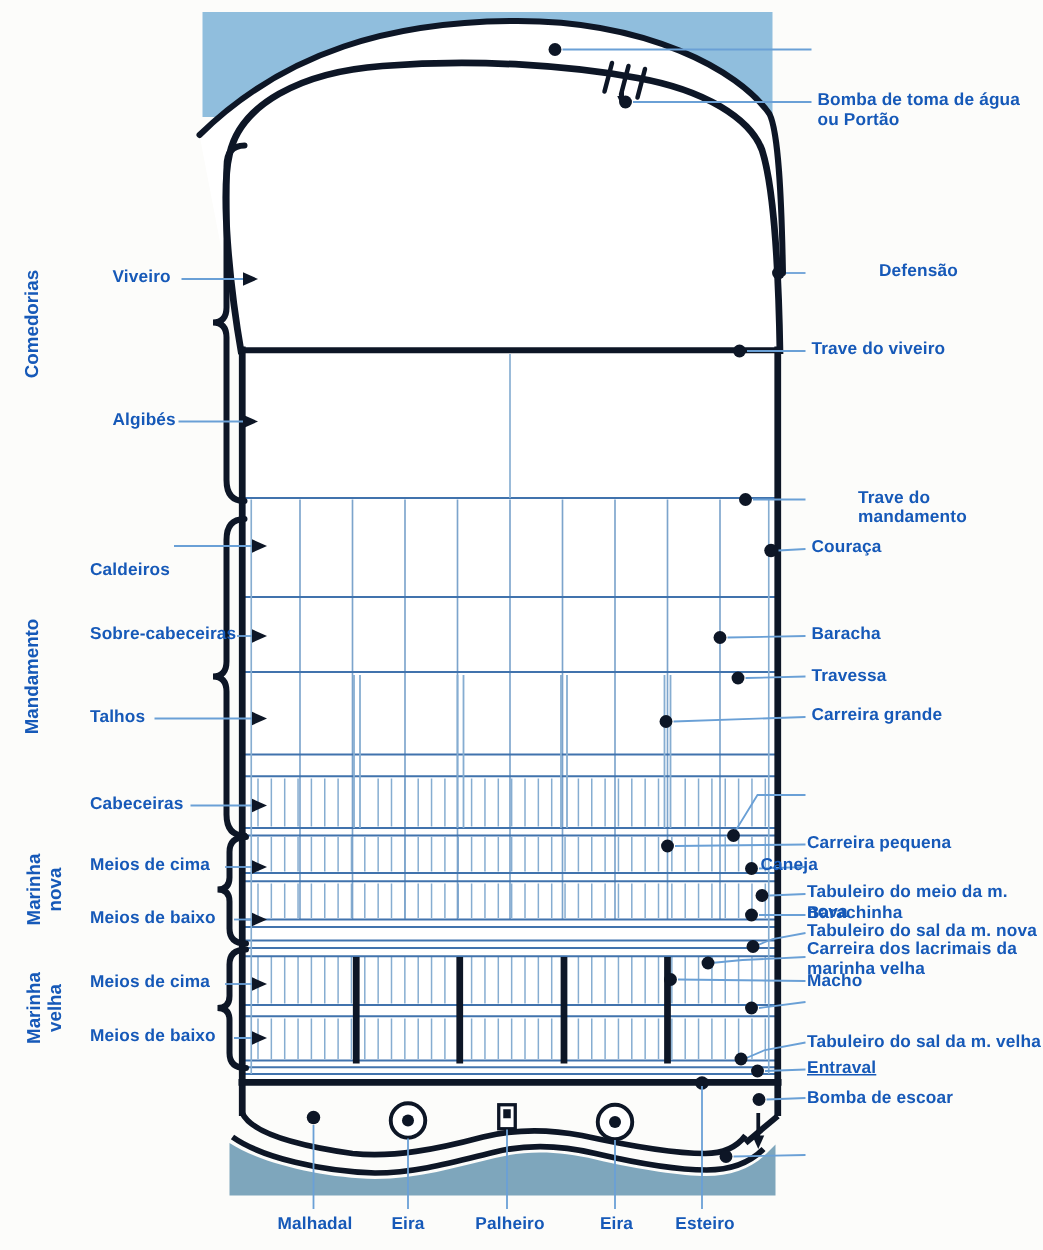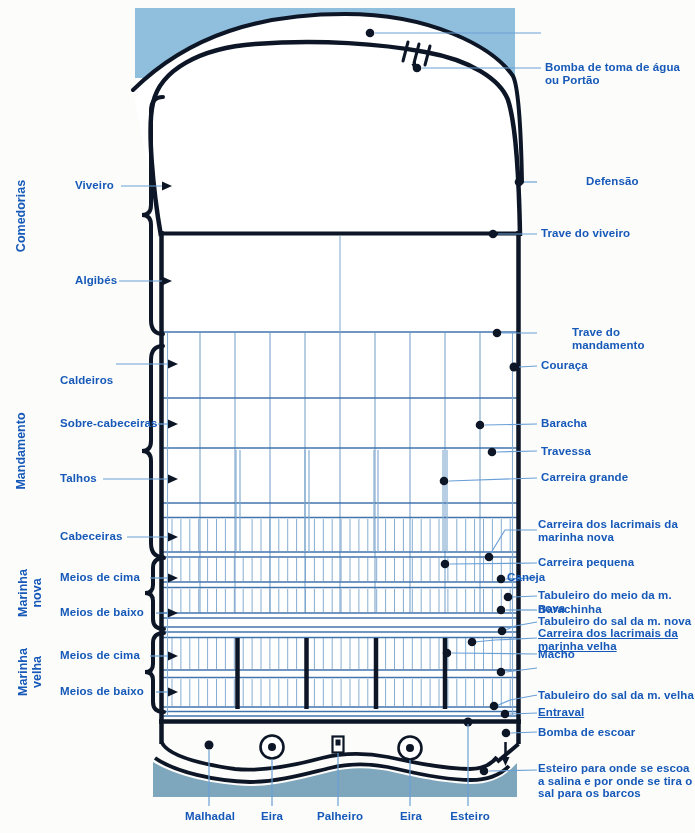--- a/index.html
+++ b/index.html
@@ -444,32 +444,30 @@
 <div class="lbl lt" style="left:60px;top:685px;">Meios de baixo</div>
 
 <div class="lbl rt w140" style="left:545px;top:61px;">Bomba de toma de água ou Portão</div>
 <div class="lbl rt" style="left:541px;top:175px;padding-left:45px;">Defensão</div>
 <div class="lbl rt" style="left:541px;top:227px;">Trave do viveiro</div>
 <div class="lbl rt" style="left:572px;top:326px;">Trave do mandamento</div>
 <div class="lbl rt" style="left:541px;top:359px;">Couraça</div>
 <div class="lbl rt" style="left:541px;top:417px;">Baracha</div>
 <div class="lbl rt" style="left:541px;top:445px;">Travessa</div>
 <div class="lbl rt" style="left:541px;top:471px;">Carreira grande</div>
-<div class="lbl rt w160" style="left:538px;top:518px;">Carreira dos lacrimais da marinha nova</div>
 <div class="lbl rt" style="left:538px;top:556px;">Carreira pequena</div>
 <div class="lbl rt" style="left:507px;top:571px;">Caneja</div>
 <div class="lbl rt" style="left:538px;top:589px;">Tabuleiro do meio da m. nova</div>
 <div class="lbl rt" style="left:538px;top:603px;">Barachinha</div>
 <div class="lbl rt" style="left:538px;top:615px;">Tabuleiro do sal da m. nova</div>
-<div class="lbl rt w150" style="left:538px;top:627px;text-decoration:underline;">Carreira dos lacrimais da marinha velha</div>
+<div class="lbl rt w150" style="left:538px;top:627px;">Carreira dos lacrimais da marinha velha</div>
 <div class="lbl rt" style="left:538px;top:648px;">Macho</div>
 <div class="lbl rt" style="left:538px;top:689px;">Tabuleiro do sal da m. velha</div>
 <div class="lbl rt" style="left:538px;top:706px;text-decoration:underline;">Entraval</div>
 <div class="lbl rt" style="left:538px;top:726px;">Bomba de escoar</div>
-<div class="lbl rt w175" style="left:538px;top:762px;">Esteiro para onde se escoa a salina e por onde se tira o sal para os barcos</div>
 
 <div class="lbl bt" style="left:210px;top:810px;">Malhadal</div>
 <div class="lbl bt" style="left:272px;top:810px;">Eira</div>
 <div class="lbl bt" style="left:340px;top:810px;">Palheiro</div>
 <div class="lbl bt" style="left:411px;top:810px;">Eira</div>
 <div class="lbl bt" style="left:470px;top:810px;">Esteiro</div>
 
 </div>
 
 </body></html>

